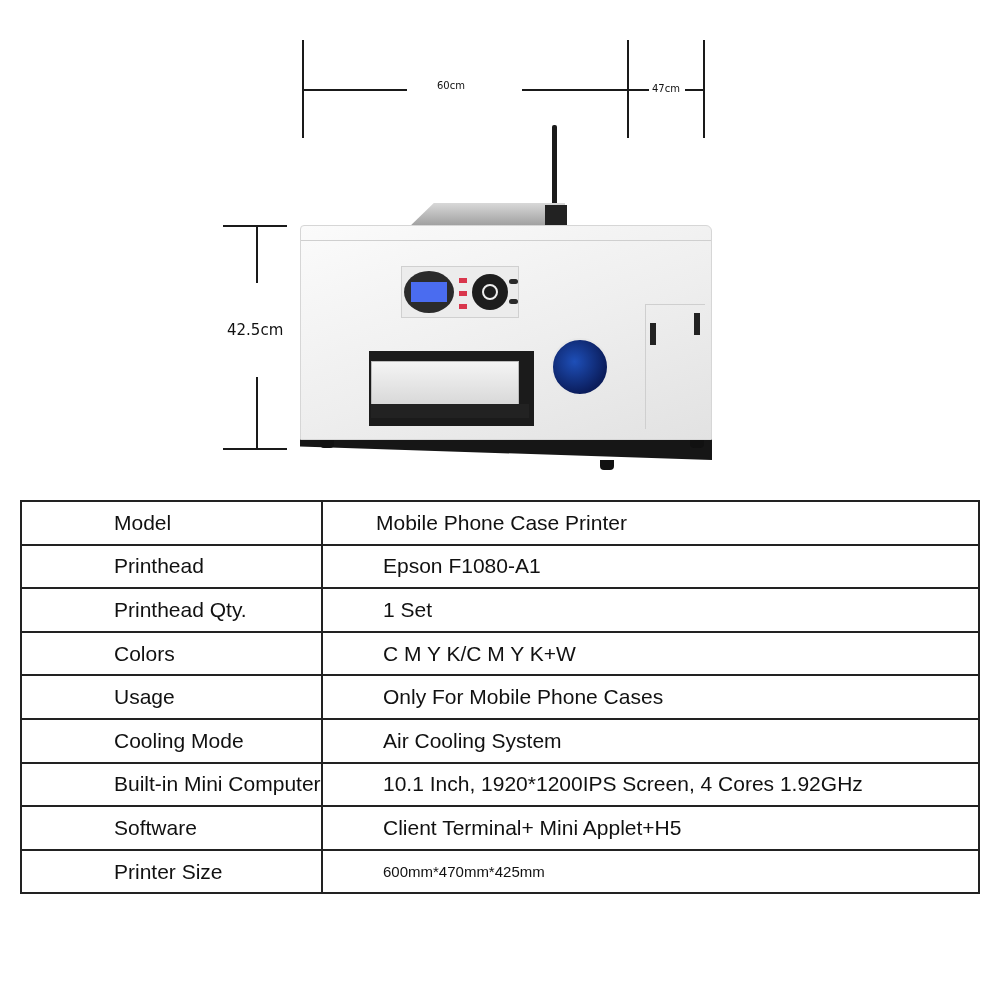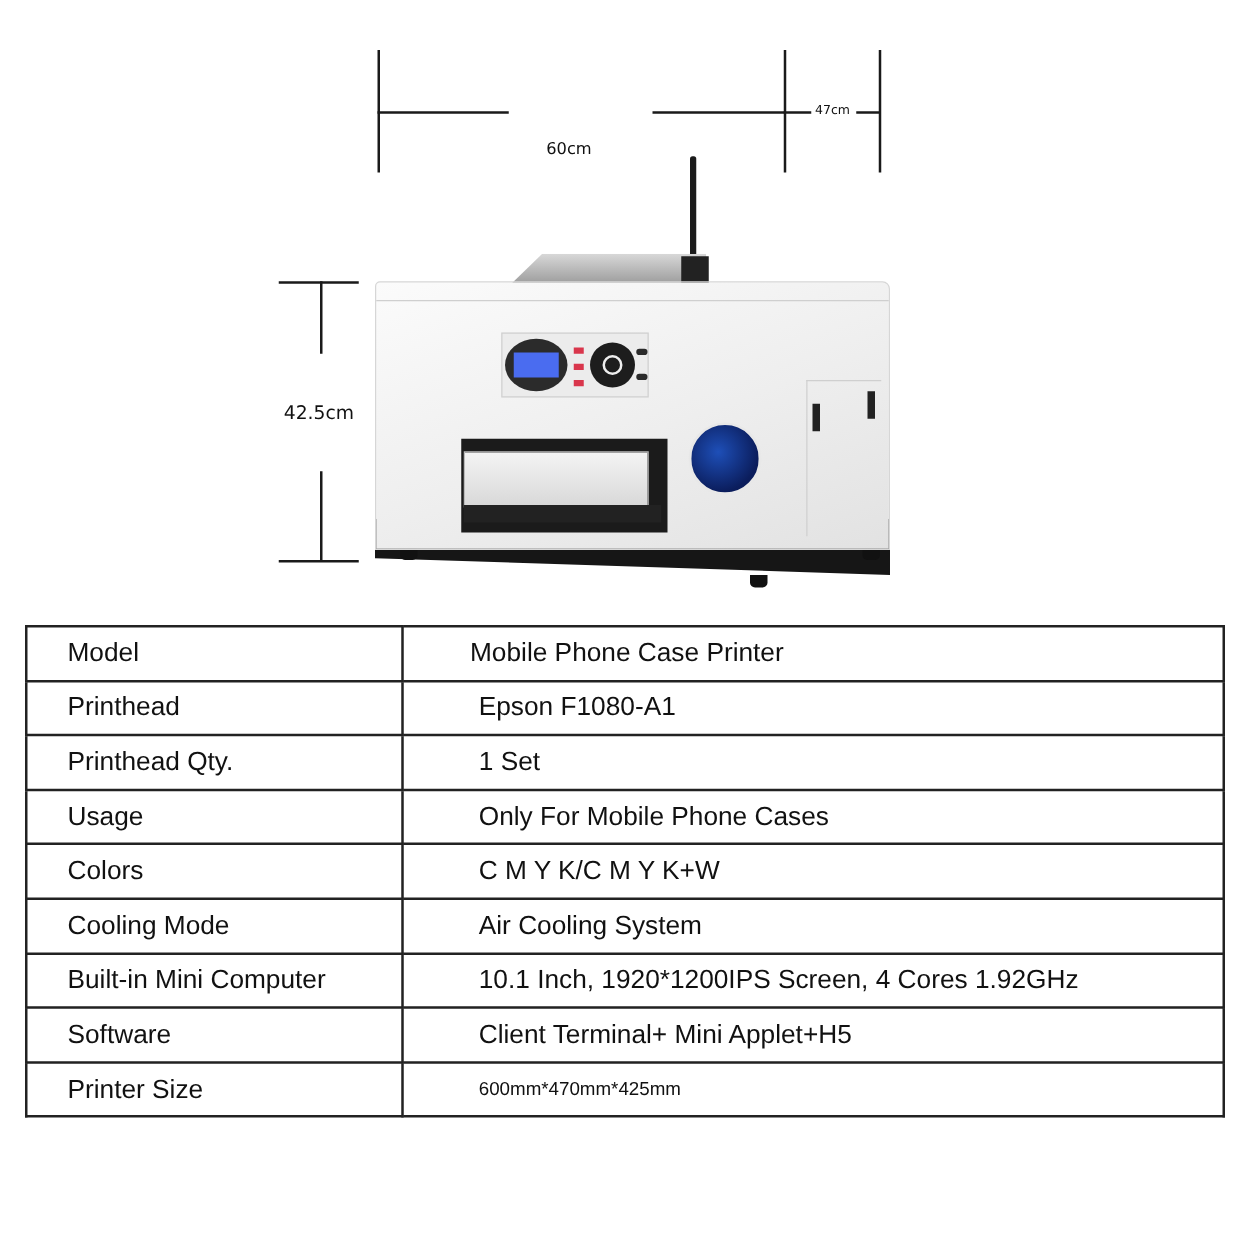--- a/index.html
+++ b/index.html
@@ -28,35 +28,35 @@
   .uv-window { position: absolute; left: 250px; top: 112px; width: 58px; height: 58px; background: radial-gradient(circle at 40% 40%, #1e4fb8, #0b1d5c 70%); border-radius: 50%; border: 2px solid #e8e8e8; }
   .slot { position: absolute; left: 68px; top: 125px; width: 165px; height: 75px; background: #1b1b1b; }
   .tray { position: absolute; left: 70px; top: 135px; width: 148px; height: 45px; background: linear-gradient(180deg,#f4f4f4,#d8d8d8); border: 1px solid #bbb; }
   .tray-base { position: absolute; left: 70px; top: 178px; width: 158px; height: 14px; background: #222; }
   .base { position: absolute; left: 5px; top: 295px; width: 412px; height: 45px; background: #161616; clip-path: polygon(0 0, 100% 0, 100% 100%, 0 70%); }
   .foot { position: absolute; width: 14px; height: 10px; background: #111; border-radius: 0 0 4px 4px; }
 
   
   .spec-table { position: absolute; left: 20px; top: 500px; width: 960px; border-collapse: collapse; border: 2px solid #222; }
   .spec-table td { border: 2px solid #222; height: 43.6px; font-size: 21px; color: #111; vertical-align: middle; }
-  .spec-table td.key { width: 301px; padding-left: 32px; }
+  .spec-table td.key { width: 301px; padding-left: 92px; }
   .spec-table td.val { padding-left: 60px; }
   .spec-table tr.r0 td.val { padding-left: 53px; }
   .spec-table td.mono { font-size: 15px; }
   .weight-gw { display: inline-block; margin-left: 70px; }
 </style>
 </head>
 <body>
 
 <div>
   <div class="dim-line" style="left:302px; top:40px; width:2px; height:98px;"></div>
   <div class="dim-line" style="left:627px; top:40px; width:2px; height:98px;"></div>
   <div class="dim-line" style="left:302px; top:89px; width:105px; height:2px;"></div>
   <div class="dim-line" style="left:522px; top:89px; width:106px; height:2px;"></div>
-  <div class="dim-label" style="left:437px; top:80px; font-size:13px;margin-top:32px;">60cm</div>
+  <div class="dim-label" style="left:437px; top:80px; font-size:10px;">60cm</div>
 </div>
 
 <div>
   <div class="dim-line" style="left:703px; top:40px; width:2px; height:98px;"></div>
   <div class="dim-line" style="left:627px; top:89px; width:22px; height:2px;"></div>
   <div class="dim-line" style="left:685px; top:89px; width:19px; height:2px;"></div>
   <div class="dim-label" style="left:652px; top:83px; font-size:10px;">47cm</div>
 </div>
 
 <div>
@@ -109,26 +109,26 @@
     </tr>
     <tr>
       <td class="key">Printhead</td>
       <td class="val">Epson F1080-A1</td>
     </tr>
     <tr>
       <td class="key">Printhead Qty.</td>
       <td class="val">1 Set</td>
     </tr>
     <tr>
+      <td class="key">Colors</td>
+      <td class="val">C M Y K/C M Y K+W</td>
+    </tr>
+    <tr>
       <td class="key">Usage</td>
       <td class="val">Only For Mobile Phone Cases</td>
-    </tr>
-    <tr>
-      <td class="key">Colors</td>
-      <td class="val">C M Y K/C M Y K+W</td>
     </tr>
     <tr>
       <td class="key">Cooling Mode</td>
       <td class="val">Air Cooling System</td>
     </tr>
     <tr>
       <td class="key">Built-in Mini Computer</td>
       <td class="val">10.1 Inch, 1920*1200IPS Screen, 4 Cores 1.92GHz</td>
     </tr>
     <tr>

